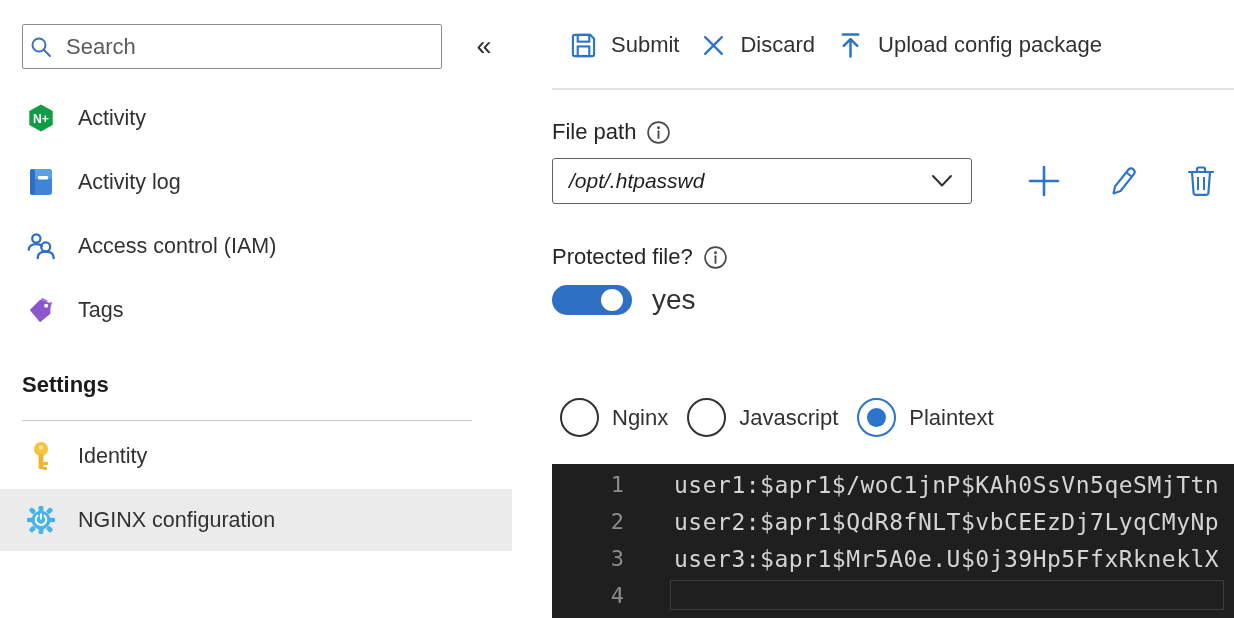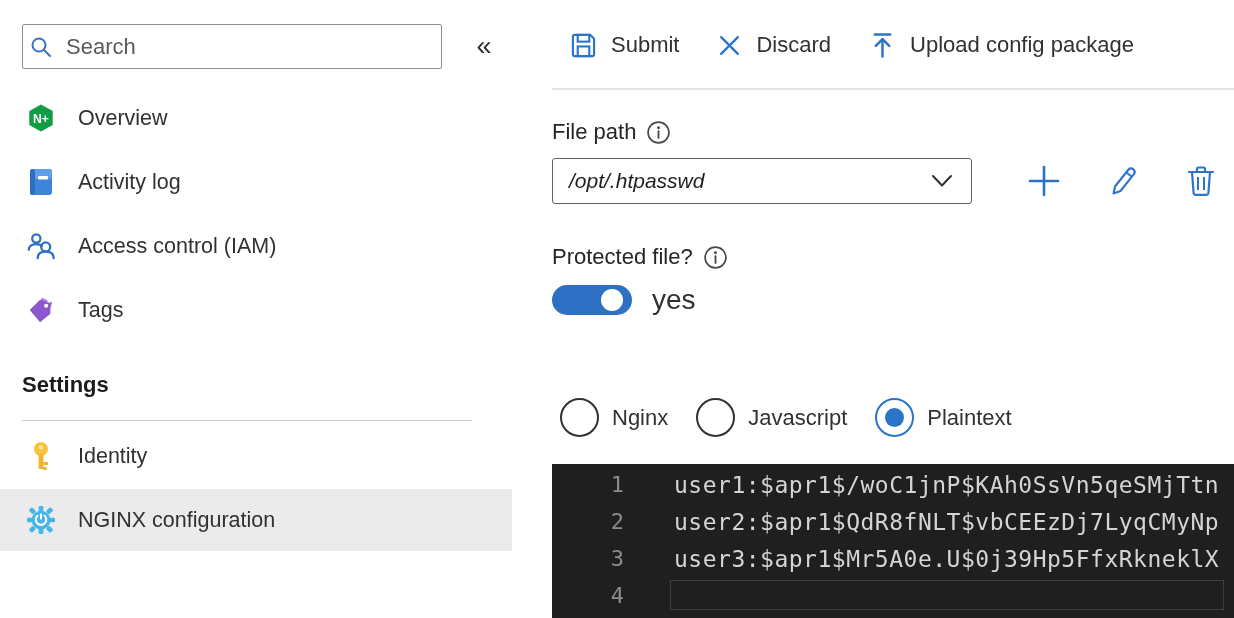--- a/index.html
+++ b/index.html
@@ -39,21 +39,21 @@
     position:absolute; left:22px; top:372px; font-size:22px; font-weight:700; color:#1c1b1a;
   }
   .sidebar-divider {
     position:absolute; left:22px; top:420px; width:450px; height:1px; background:#c9c9c7;
   }
 
   
   .main { position:absolute; left:552px; top:0; width:682px; height:618px; }
   .toolbar {
     position:absolute; left:0; top:20px; width:682px; height:50px;
-    display:flex; align-items:center; gap:38px; padding-left:18px;
+    display:flex; align-items:center; gap:22px; padding-left:18px;
   }
   .tool-btn { display:flex; align-items:center; gap:14px; font-size:22px; color:#323130; cursor:pointer; white-space:nowrap; }
   .toolbar-divider { position:absolute; left:0; top:88px; width:682px; height:2px; background:#e4e4e4; }
 
   .field-label { display:flex; align-items:center; gap:10px; font-size:22px; color:#262524; }
   .label-filepath { position:absolute; left:0; top:119px; }
   .label-protected { position:absolute; left:0; top:244px; }
 
   .dropdown {
     position:absolute; left:0; top:158px; width:420px; height:46px;
@@ -69,21 +69,21 @@
 
   .toggle-row { position:absolute; left:0; top:284px; display:flex; align-items:center; gap:20px; }
   .toggle {
     width:80px; height:30px; border-radius:15px; background:#2e70c4; position:relative; cursor:pointer;
   }
   .toggle .knob {
     position:absolute; top:4px; right:9px; width:22px; height:22px; border-radius:50%; background:#fff;
   }
   .toggle-label { font-size:28px; color:#323130; }
 
-  .radio-row { position:absolute; left:8px; top:398px; display:flex; align-items:center; gap:28px; }
+  .radio-row { position:absolute; left:8px; top:398px; display:flex; align-items:center; gap:19px; }
   .radio-group { display:flex; align-items:center; gap:13px; cursor:pointer; }
   .radio-circle {
     width:39px; height:39px; border-radius:50%; border:2.5px solid #323130; background:#fff;
     display:flex; align-items:center; justify-content:center; flex:0 0 39px;
   }
   .radio-circle.checked { border-color:#2b74c9; }
   .radio-dot { width:19px; height:19px; border-radius:50%; background:#2b74c9; }
   .radio-label { font-size:22px; color:#323130; }
 
   .editor {
@@ -117,21 +117,21 @@
 
     <div class="collapse-btn">«</div>
 
     <div class="nav-item" style="top:87px;">
       <span class="nav-icon">
         <svg width="30" height="30" viewBox="0 0 32 32">
           <polygon points="16,1.5 28.5,8.5 28.5,23.5 16,30.5 3.5,23.5 3.5,8.5" fill="#0f9d45"></polygon>
           <text x="16" y="21.5" font-size="13" font-weight="bold" fill="#ffffff" text-anchor="middle" font-family="Liberation Sans, sans-serif">N+</text>
         </svg>
       </span>
-      <span>Overview</span>
+      <span>Activity</span>
     </div>
 
     <div class="nav-item" style="top:151px;">
       <span class="nav-icon">
         <svg width="26" height="28" viewBox="0 0 26 28">
           <rect x="2" y="1" width="22" height="26" rx="3" fill="#3d85d8"></rect>
           <rect x="2" y="1" width="22" height="10" rx="3" fill="#5ea0e6"></rect>
           <rect x="2" y="1" width="5" height="26" rx="2.5" fill="#2f6fbf"></rect>
           <rect x="10" y="8" width="10" height="3.4" rx="1" fill="#ffffff"></rect>
         </svg>

